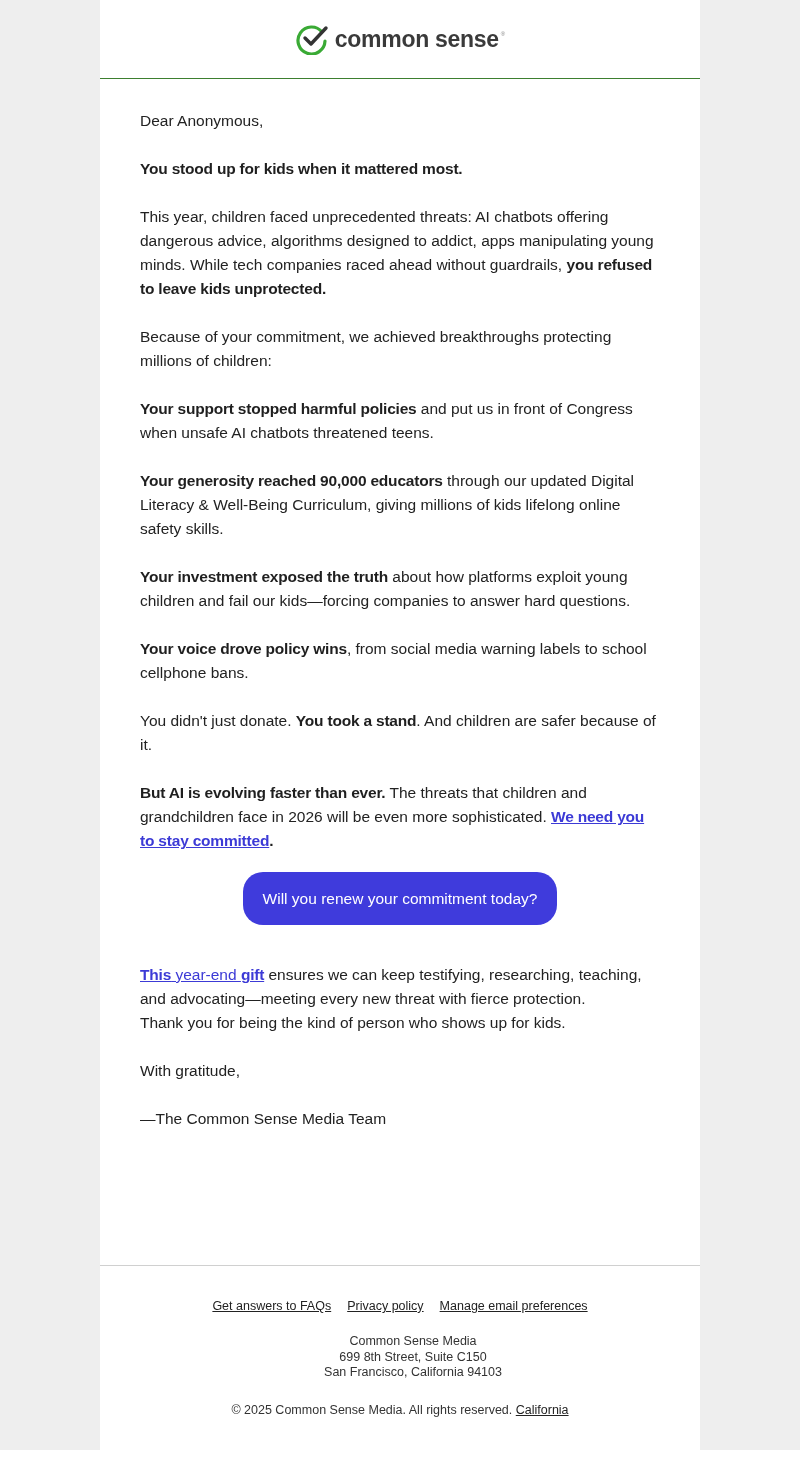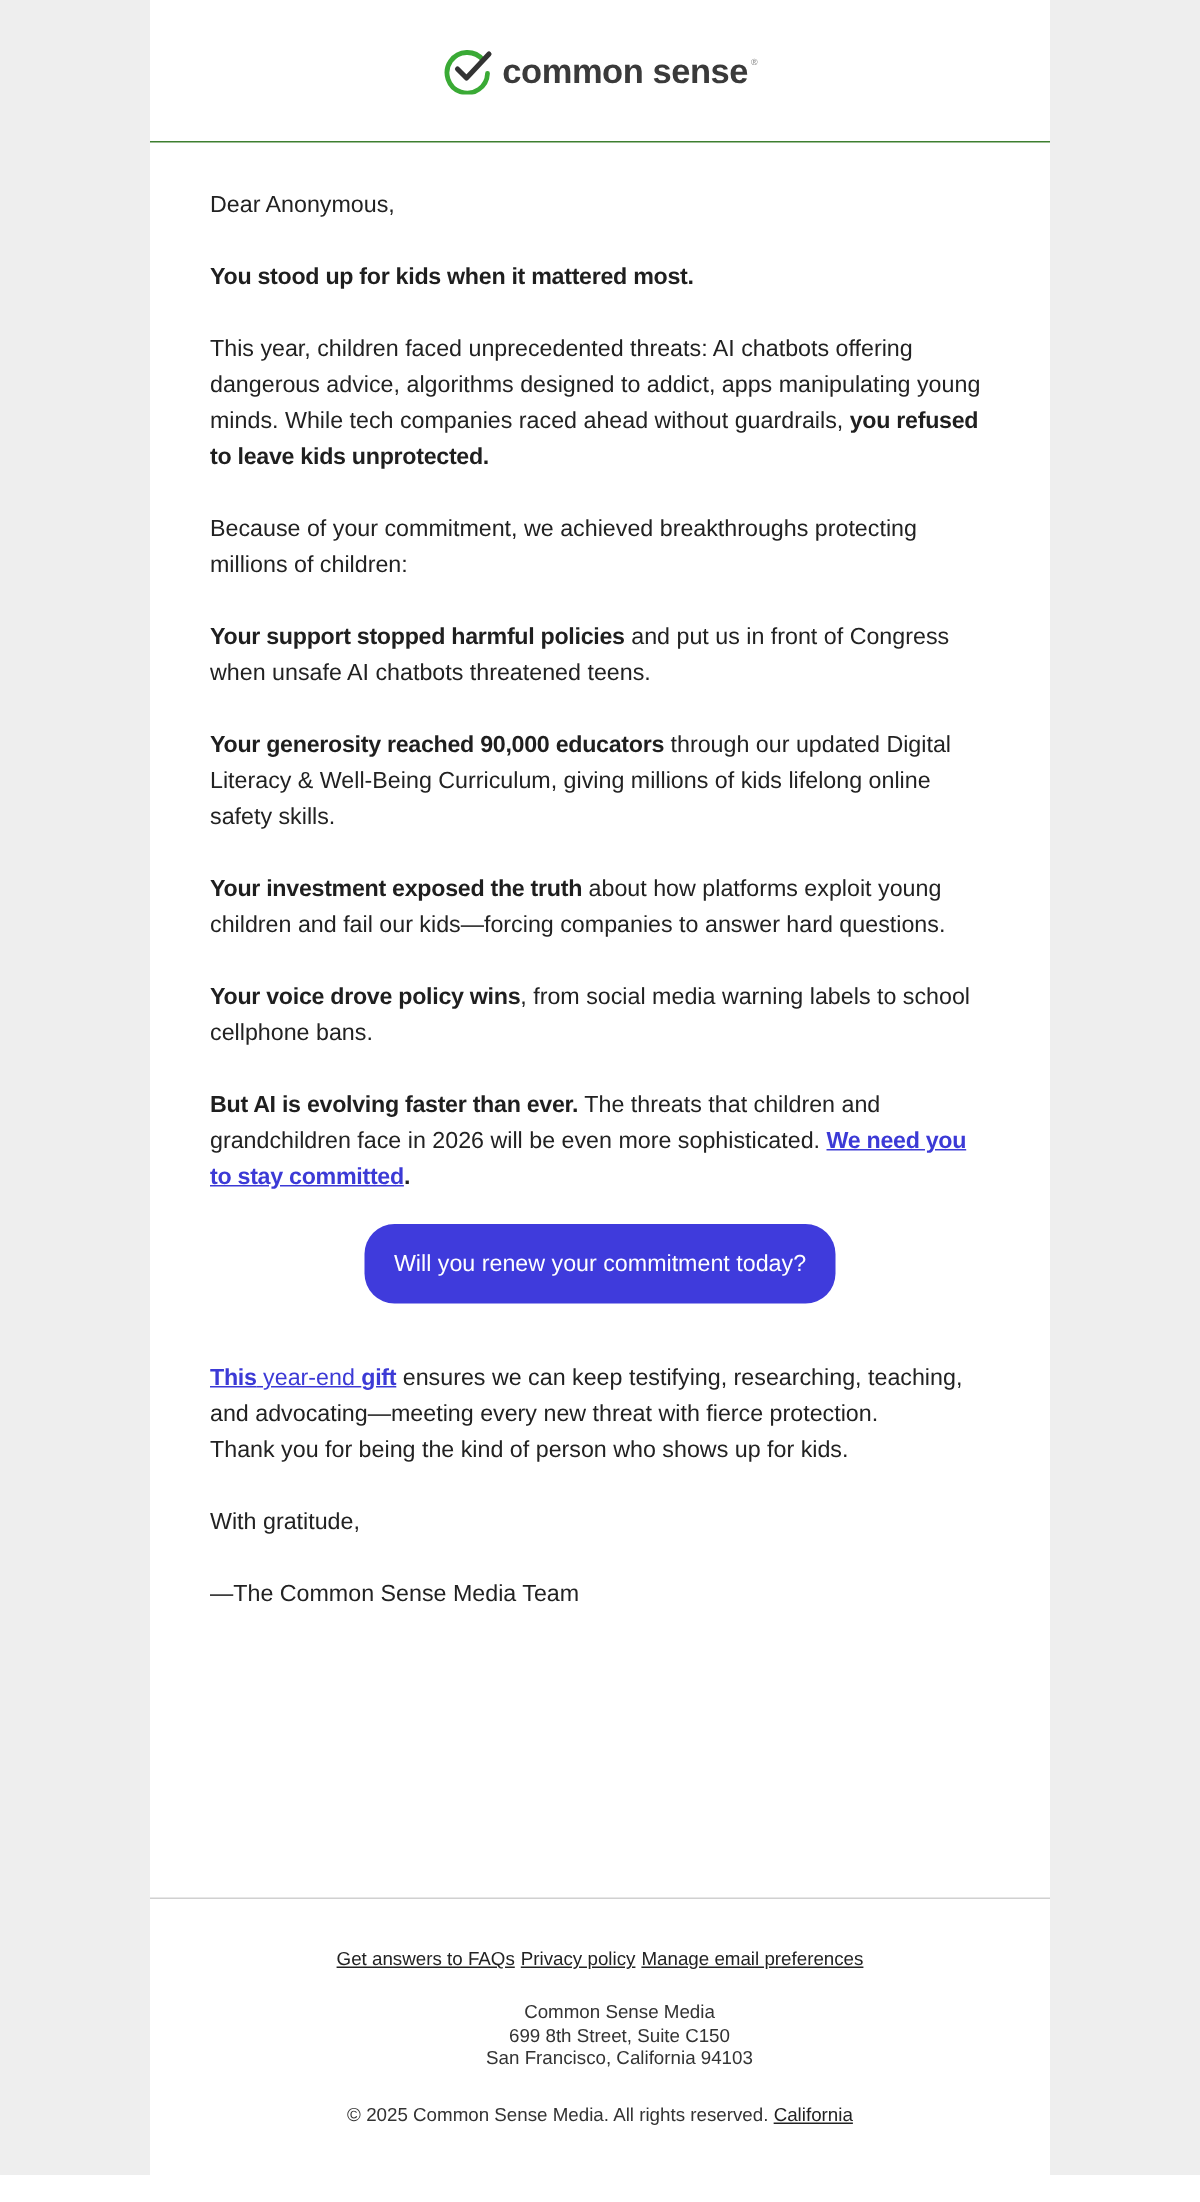--- a/index.html
+++ b/index.html
@@ -1,39 +1,39 @@
 <!DOCTYPE html>
 <html><head>
   <meta charset="utf-8">
   <style>
     * { box-sizing: border-box; margin: 0; padding: 0; }
     html, body { width: 800px; background: #ffffff; }
     body { font-family: "Liberation Sans", sans-serif; color: #222222; }
     .page-bg { width: 800px; height: 1450px; background: #eeeeee; position: relative; }
     .card { position: absolute; left: 100px; top: 0; width: 600px; height: 1450px; background: #ffffff; }
 
-    .header { height: 95px; border-bottom: 1px solid #3d7f2f; display: flex; align-items: center; justify-content: center; }
+    .header { height: 79px; border-bottom: 1px solid #3d7f2f; display: flex; align-items: center; justify-content: center; }
     .logo { display: flex; align-items: center; gap: 6px; margin-top: 0px; }
     .logo-icon { width: 34px; height: 32px; display: block; }
     .logo-text { font-size: 23px; color: #3a3a3a; letter-spacing: -0.3px; font-weight: 700; }
     .logo-reg { font-size: 6px; color: #888; align-self: flex-start; margin-top: 8px; margin-left: -4px; }
 
     .content { padding: 30px 40px 0 40px; font-size: 15.5px; line-height: 24px; color: #222222; }
     .content p { margin: 0 0 24px 0; }
     .content b { font-weight: 700; color: #1f1f1f; letter-spacing: -0.2px; }
     .link { color: #3c3ad6; text-decoration: underline; }
     .link b { color: #3c3ad6; }
 
     .cta-wrap { display: flex; justify-content: center; margin: 14px 0 38px 0; }
     .cta { background: #3f3bdc; color: #ffffff; border-radius: 20px; height: 53px; line-height: 39px; padding: 0 20px; font-size: 15.5px; border: none; cursor: pointer; font-family: "Liberation Sans", sans-serif; }
     .cta b { color: #ffffff; font-weight: 700; }
     .cta-wrap.donate { margin: 8px 0 40px 0; }
 
     .footer { position: absolute; left: 0; top: 1265px; width: 600px; border-top: 1px solid #d0d0d0; text-align: center; font-size: 12.5px; color: #333; }
-    .footer-links { margin-top: 33px; display: flex; justify-content: center; gap: 4px; }
+    .footer-links { margin-top: 33px; display: flex; justify-content: center; gap: 16px; }
     .footer-links a { color: #222; text-decoration: underline; }
     .address { margin-top: 21px; line-height: 15.5px; padding-left: 26px; }
     .copyright { margin-top: 22px; }
     .copyright a { color: #222; text-decoration: underline; }
   </style>
 </head>
 <body>
 
 <div class="page-bg">
   <div class="card">
@@ -53,20 +53,21 @@
       <p>Dear Anonymous,</p>
       <p><b>You stood up for kids when it mattered most.</b></p>
       <p><span>This year, children faced unprecedented threats: AI chatbots offering dangerous advice, algorithms designed to addict, apps manipulating young minds. While tech companies raced ahead without guardrails, </span><b>you refused to leave kids unprotected.</b></p>
       <p>Because of your commitment, we achieved breakthroughs protecting millions of children:</p>
 
       <p><b>Your support stopped harmful policies</b><span> and put us in front of Congress when unsafe AI chatbots threatened teens.</span></p>
       <p><b>Your generosity reached 90,000 educators</b><span> through our updated Digital Literacy &amp; Well-Being Curriculum, giving millions of kids lifelong online safety skills.</span></p>
       <p><b>Your investment exposed the truth</b><span> about how platforms exploit young children and fail our kids—forcing companies to answer hard questions.</span></p>
       <p><b>Your voice drove policy wins</b><span>, from social media warning labels to school cellphone bans.</span></p>
 
+      <p><span>You didn't just donate. </span><b>You took a stand</b><span>. And children are safer because of it.</span></p>
 
       <p style="margin-bottom:0"><b>But AI is evolving faster than ever.</b><span> The threats that children and grandchildren face in 2026 will be even more sophisticated. </span><a class="link"><b>We need you to stay committed</b></a><b>.</b></p>
 
       <div class="cta-wrap" style="margin-top:19px">
         <button class="cta">Will you renew your commitment today?</button>
       </div>
 
       <p style="margin-bottom:0"><a class="link"><b>This</b><span> year-end </span><b>gift</b></a><span> ensures we can keep testifying, researching, teaching, and advocating—meeting every new threat with fierce protection.</span></p>
 
 

